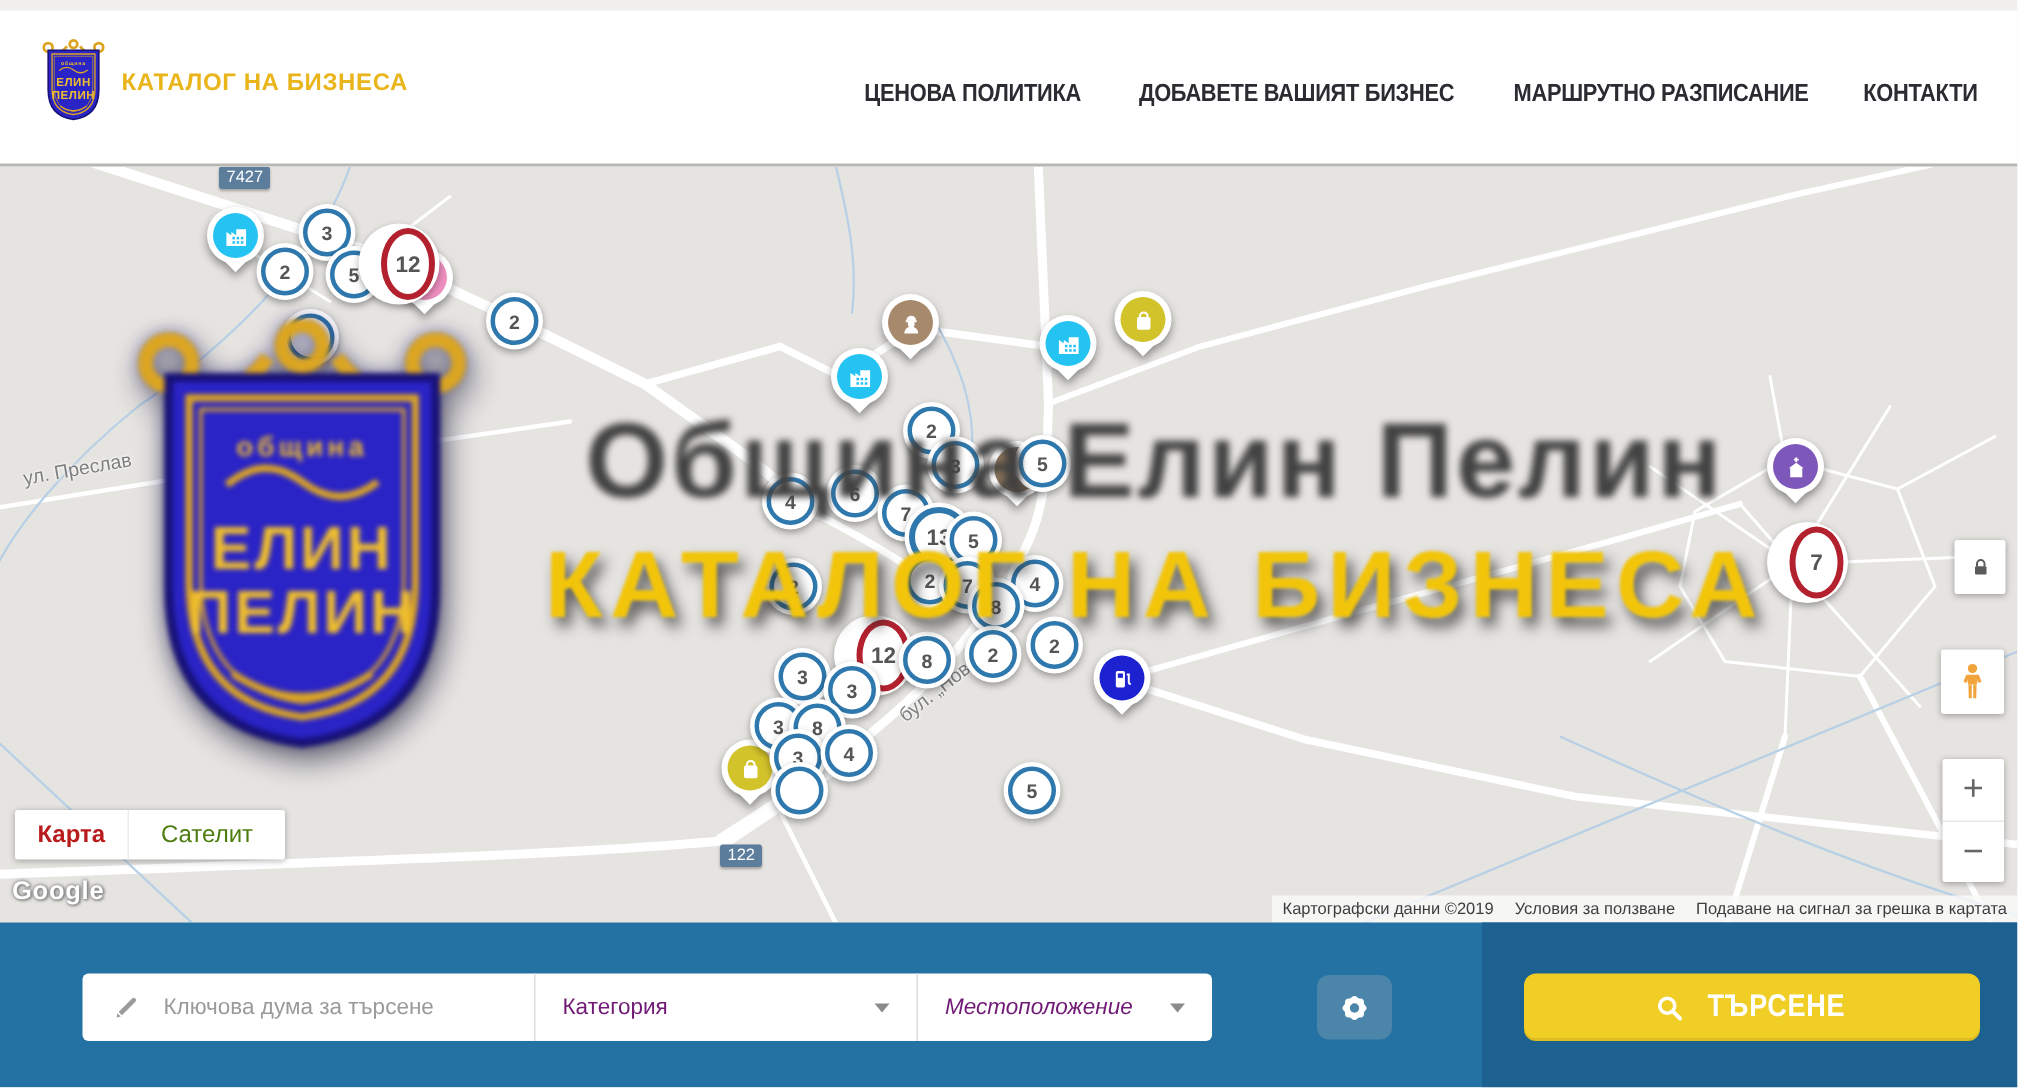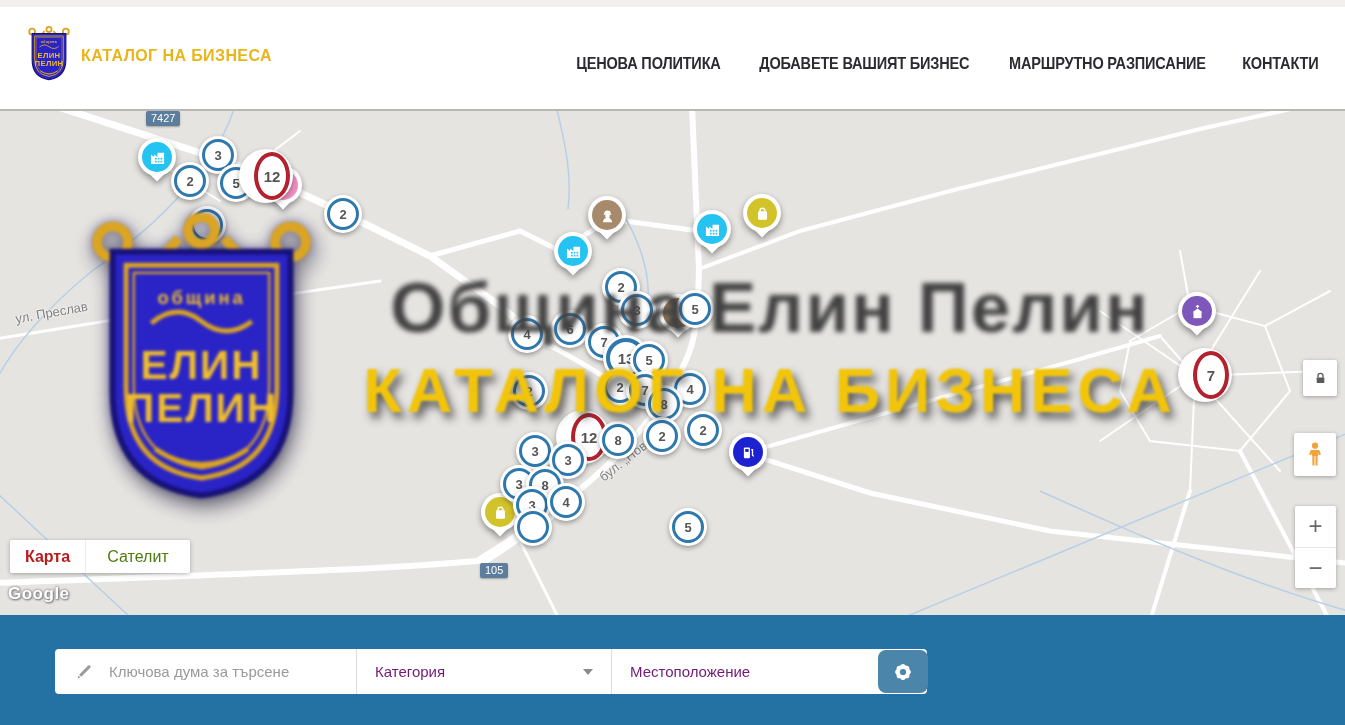--- a/index.html
+++ b/index.html
@@ -49,26 +49,26 @@
   .ctrl{position:absolute;background:#fff;z-index:12;display:flex;align-items:center;justify-content:center;box-shadow:0 1px 4px rgba(0,0,0,.3);cursor:pointer;border-radius:2px;}
   .ctrl-lock{left:1303px;top:249px;width:34px;height:36px;}
   .ctrl-pegman{left:1294px;top:322px;width:42px;height:43px;}
   .zoomctl{position:absolute;left:1295px;top:395px;width:41px;height:82px;background:#fff;z-index:12;box-shadow:0 1px 4px rgba(0,0,0,.3);border-radius:2px;display:flex;flex-direction:column;}
   .zbtn{flex:1;display:flex;align-items:center;justify-content:center;font-size:24px;color:#666;cursor:pointer;}
   .zbtn.zin{border-bottom:1px solid #e6e6e6;}
 
   
   .searchbar{position:absolute;left:0;top:615px;width:1345px;height:110px;background:var(--bar-blue,#2471a3);z-index:25;}
   .sb-right{position:absolute;right:0;top:0;width:357px;height:110px;background:var(--bar-blue-dark,#1d6190);}
-  .combo{position:absolute;left:55px;top:34px;width:872px;height:45px;background:#fff;border-radius:4px;display:flex;align-items:stretch;}
+  .combo{position:absolute;left:55px;top:34px;width:753px;height:45px;background:#fff;border-radius:4px;display:flex;align-items:stretch;}
   .combo-kw{flex:0 0 302px;display:flex;align-items:center;gap:13px;padding-left:20px;border-right:1px solid #ddd;}
   .combo-kw input{border:none;outline:none;font-size:15px;color:#777;width:230px;background:transparent;}
   .combo-kw input::placeholder{color:#9a9a9a;}
   .combo-sel{flex:0 0 255px;display:flex;align-items:center;justify-content:space-between;padding:0 18px;border-right:1px solid #ddd;color:#701a75;font-size:15px;cursor:pointer;}
-  .combo-sel.last{flex:1;border-right:none;}
+  .combo-sel.last{flex:1;border-right:none;font-style:italic;}
   .caret{width:0;height:0;border-left:5px solid transparent;border-right:5px solid transparent;border-top:6px solid #8b8b8b;}
   .gear-btn{position:absolute;left:878px;top:35px;width:50px;height:43px;background:#4b85a9;border:none;border-radius:8px;display:flex;align-items:center;justify-content:center;cursor:pointer;padding:0;}
   .search-btn{position:absolute;left:28px;top:34px;width:304px;height:45px;background:var(--button-yellow,#f0ce25);border:none;border-radius:8px;display:flex;align-items:center;justify-content:center;gap:13px;cursor:pointer;box-shadow:inset 0 -2px 0 rgba(0,0,0,.08);}
   .search-btn .lbl{font-size:19px;font-weight:bold;color:#fff;letter-spacing:.5px;transform:scale(.95,1.1);}
 </style>
 </head>
 <body>
 
 <div class="page">
 
@@ -139,21 +139,21 @@
         <path d="M556 -5 C566 35 572 65 568 98"></path>
         <path d="M620 98 C640 130 650 160 648 190"></path>
         <path d="M900 508 L1348 322"></path>
         <path d="M1040 380 C1150 430 1250 472 1348 500"></path>
         <path d="M-3 382 L132 508"></path>
       </g>
     </svg>
 
     <div id="overlay">
         <div class="chip" style="left: 146px; top: 0px;">7427</div>
-        <div class="chip" style="left: 480px; top: 452px;">105</div>
+        <div class="chip" style="left: 480px; top: 452px;">122</div>
         <div class="street-label" style="left: 15px; top: 194px; transform: rotate(-10deg);">ул. Преслав</div>
         <div class="street-label" style="left: 592px; top: 334px; transform: rotate(-38deg);">бул. „Новосел</div>
         <div class="pin" style="left: 138px; top: 27px;">
           <div class="pin-head">
             <div class="pin-dot" style="background: rgb(37, 195, 242);">
               <svg viewBox="0 0 14 14">
                 <path fill="#fff" d="M1.6 12.4V4.6l2.7 1.9V4.6l2.7 1.9V3.1h5.4v9.3z"></path>
                 <g fill="#25c3f2">
                   <rect x="4.9" y="7.3" width="1.4" height="1.4"></rect>
                   <rect x="7.2" y="7.3" width="1.4" height="1.4"></rect>
@@ -387,20 +387,25 @@
     <div class="wm-title">Община Елин Пелин</div>
     <div class="wm-subtitle">КАТАЛОГ НА БИЗНЕСА</div>
 
     <div class="maptype">
       <div class="mt mt-map">Карта</div>
       <div class="mt mt-sat">Сателит</div>
     </div>
 
     <div class="google-logo">Google</div>
 
+    <div class="attrib">
+      <span>Картографски данни ©2019</span>
+      <a>Условия за ползване</a>
+      <a>Подаване на сигнал за грешка в картата</a>
+    </div>
 
     <div class="ctrl ctrl-lock">
       <svg width="15" height="15" viewBox="0 0 18 18">
         <path d="M6 8V5.8a3 3 0 0 1 6 0V8" fill="none" stroke="#5b5b5b" stroke-width="1.6"></path>
         <rect x="4.4" y="7.8" width="9.2" height="6.6" rx="1" fill="#5b5b5b"></rect>
       </svg>
     </div>
     <div class="ctrl ctrl-pegman">
       <svg width="20" height="27" viewBox="0 0 20 26">
         <g fill="#f1a33c">
@@ -413,20 +418,29 @@
         </g>
       </svg>
     </div>
     <div class="zoomctl">
       <div class="zbtn zin">+</div>
       <div class="zbtn">−</div>
     </div>
   </div>
 
   <div class="searchbar">
+    <div class="sb-right">
+      <button class="search-btn">
+        <svg width="20" height="20" viewBox="0 0 20 20">
+          <circle cx="8.5" cy="8.5" r="5" fill="none" stroke="#fff" stroke-width="2.4"></circle>
+          <path d="M12.5 12.5 L17 17" stroke="#fff" stroke-width="2.6" stroke-linecap="round"></path>
+        </svg>
+        <span class="lbl">ТЪРСЕНЕ</span>
+      </button>
+    </div>
     <div class="combo">
       <div class="combo-kw">
         <svg width="19" height="19" viewBox="0 0 20 20">
           <path fill="#9b9b9b" d="M2.8 17.2l.7-3 2.3 2.3zM6.6 15.6 4.3 13.3 13.8 3.8a1.63 1.63 0 0 1 2.3 2.3z"></path>
         </svg>
         <input type="text" placeholder="Ключова дума за търсене" style="">
       </div>
       <div class="combo-sel">
         <span>Категория</span>
         <span class="caret"></span>

